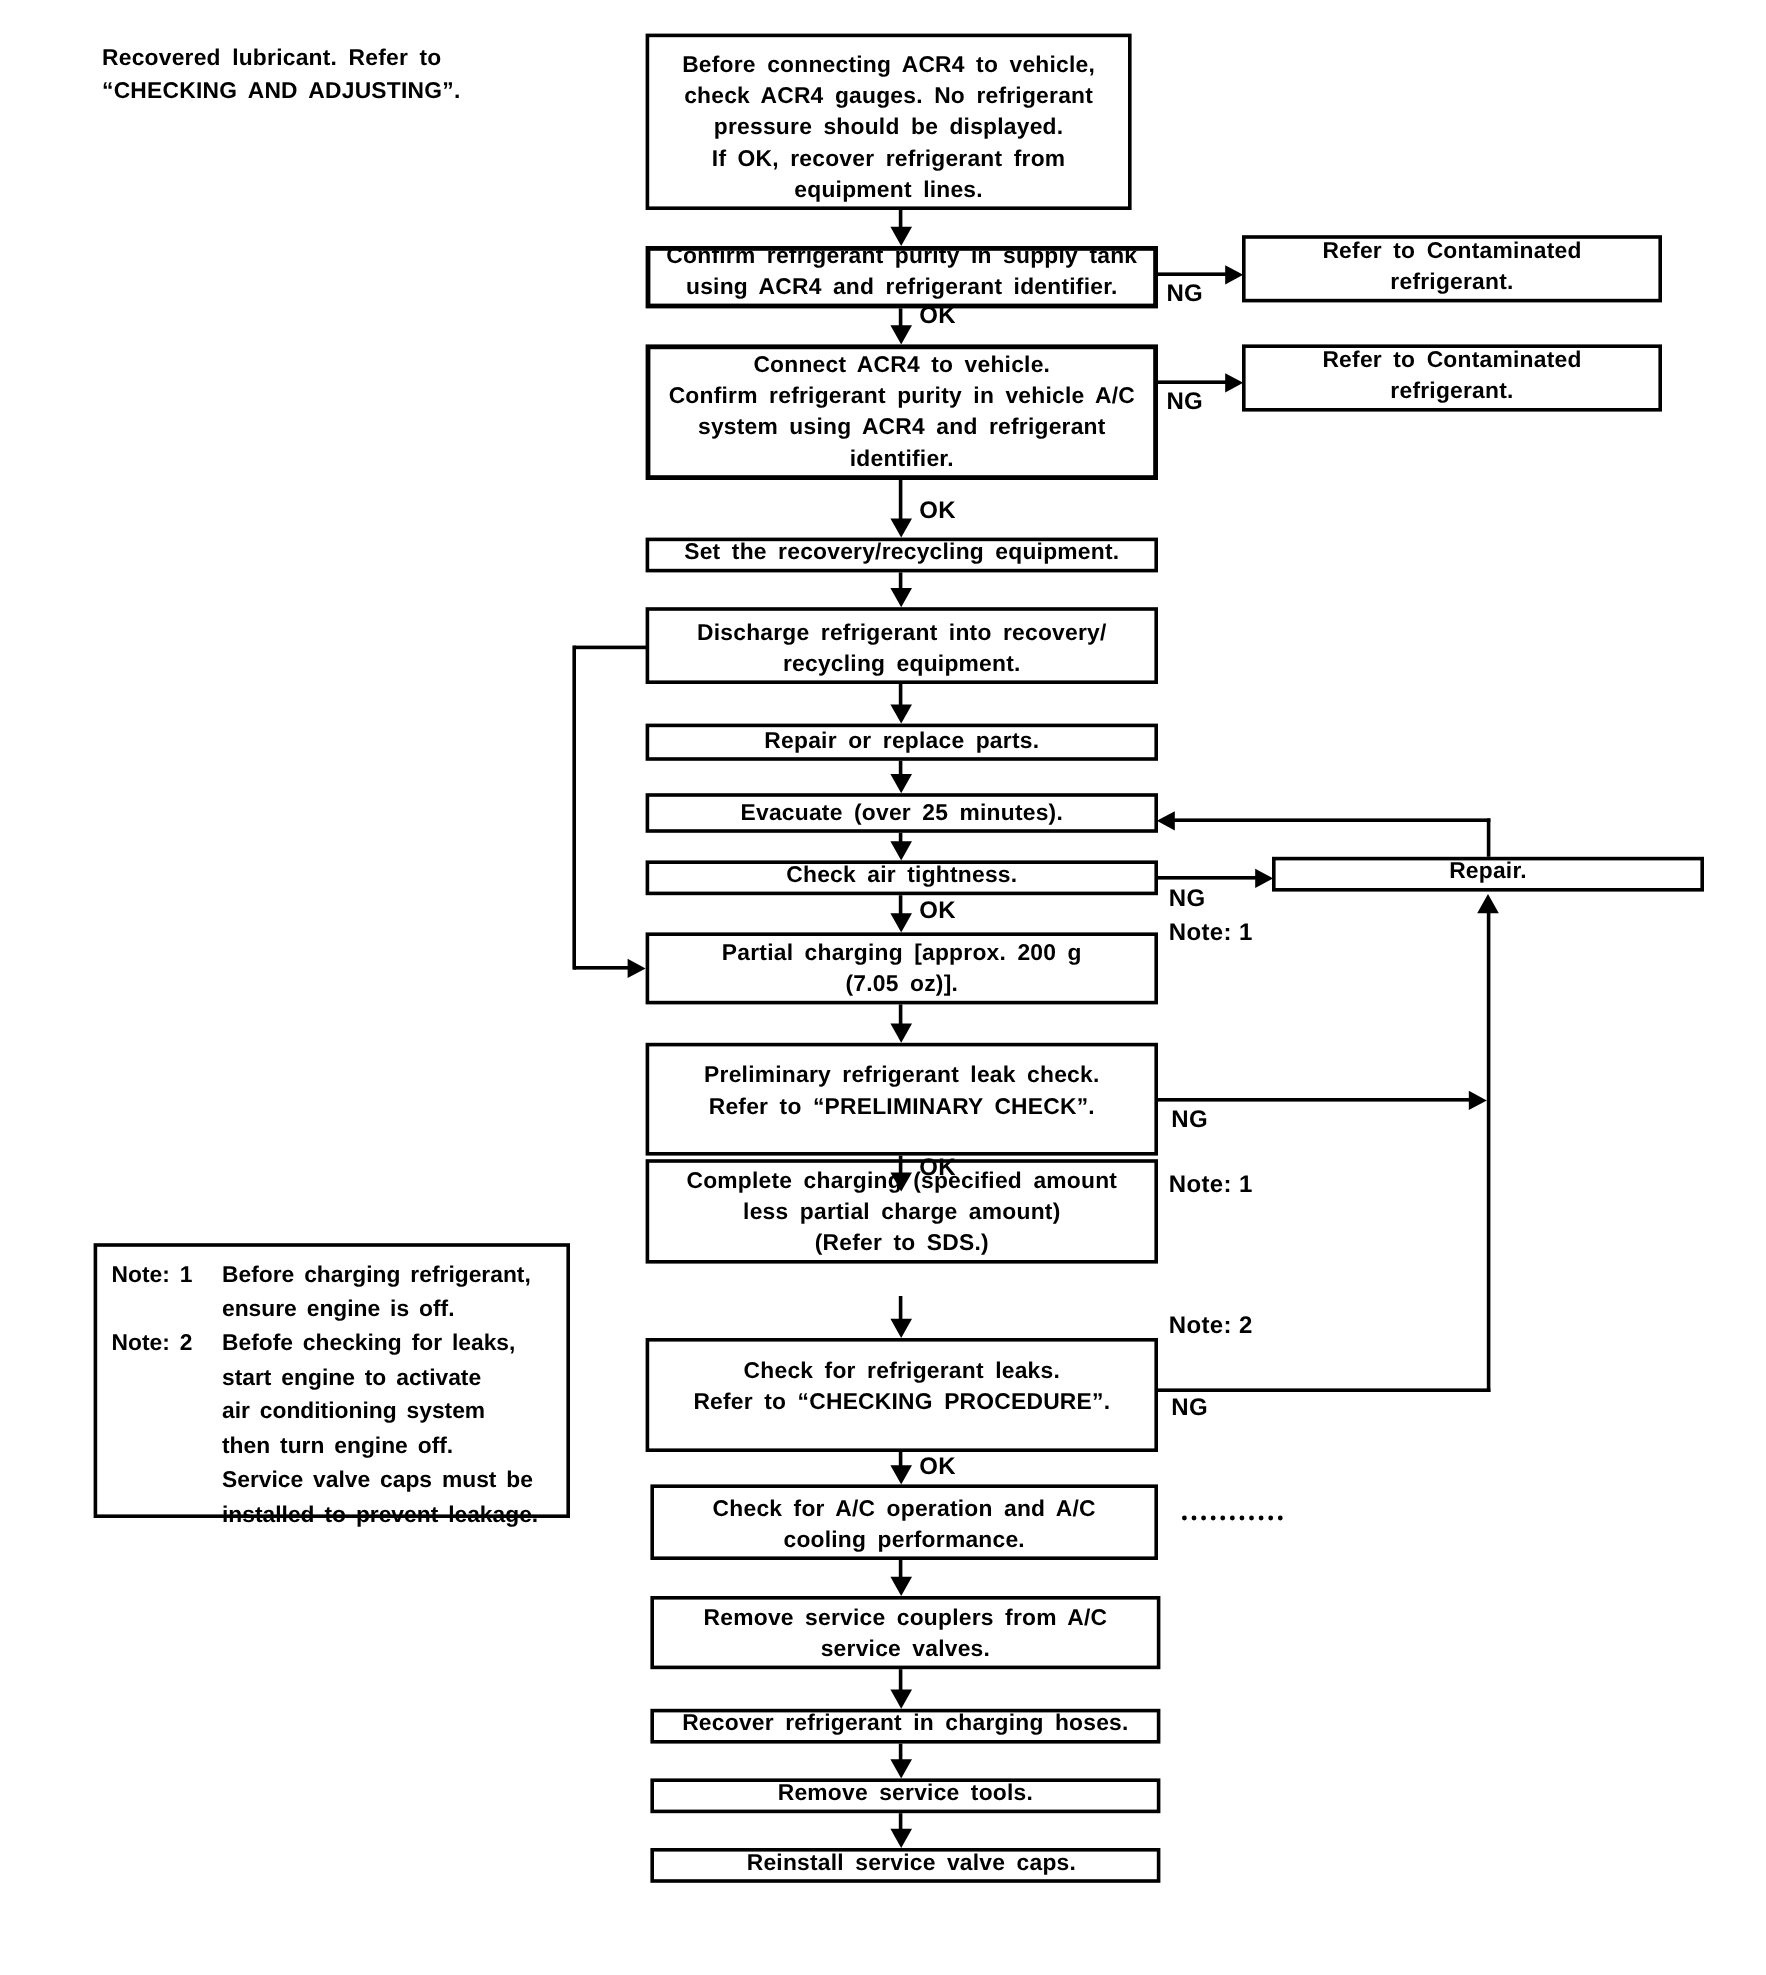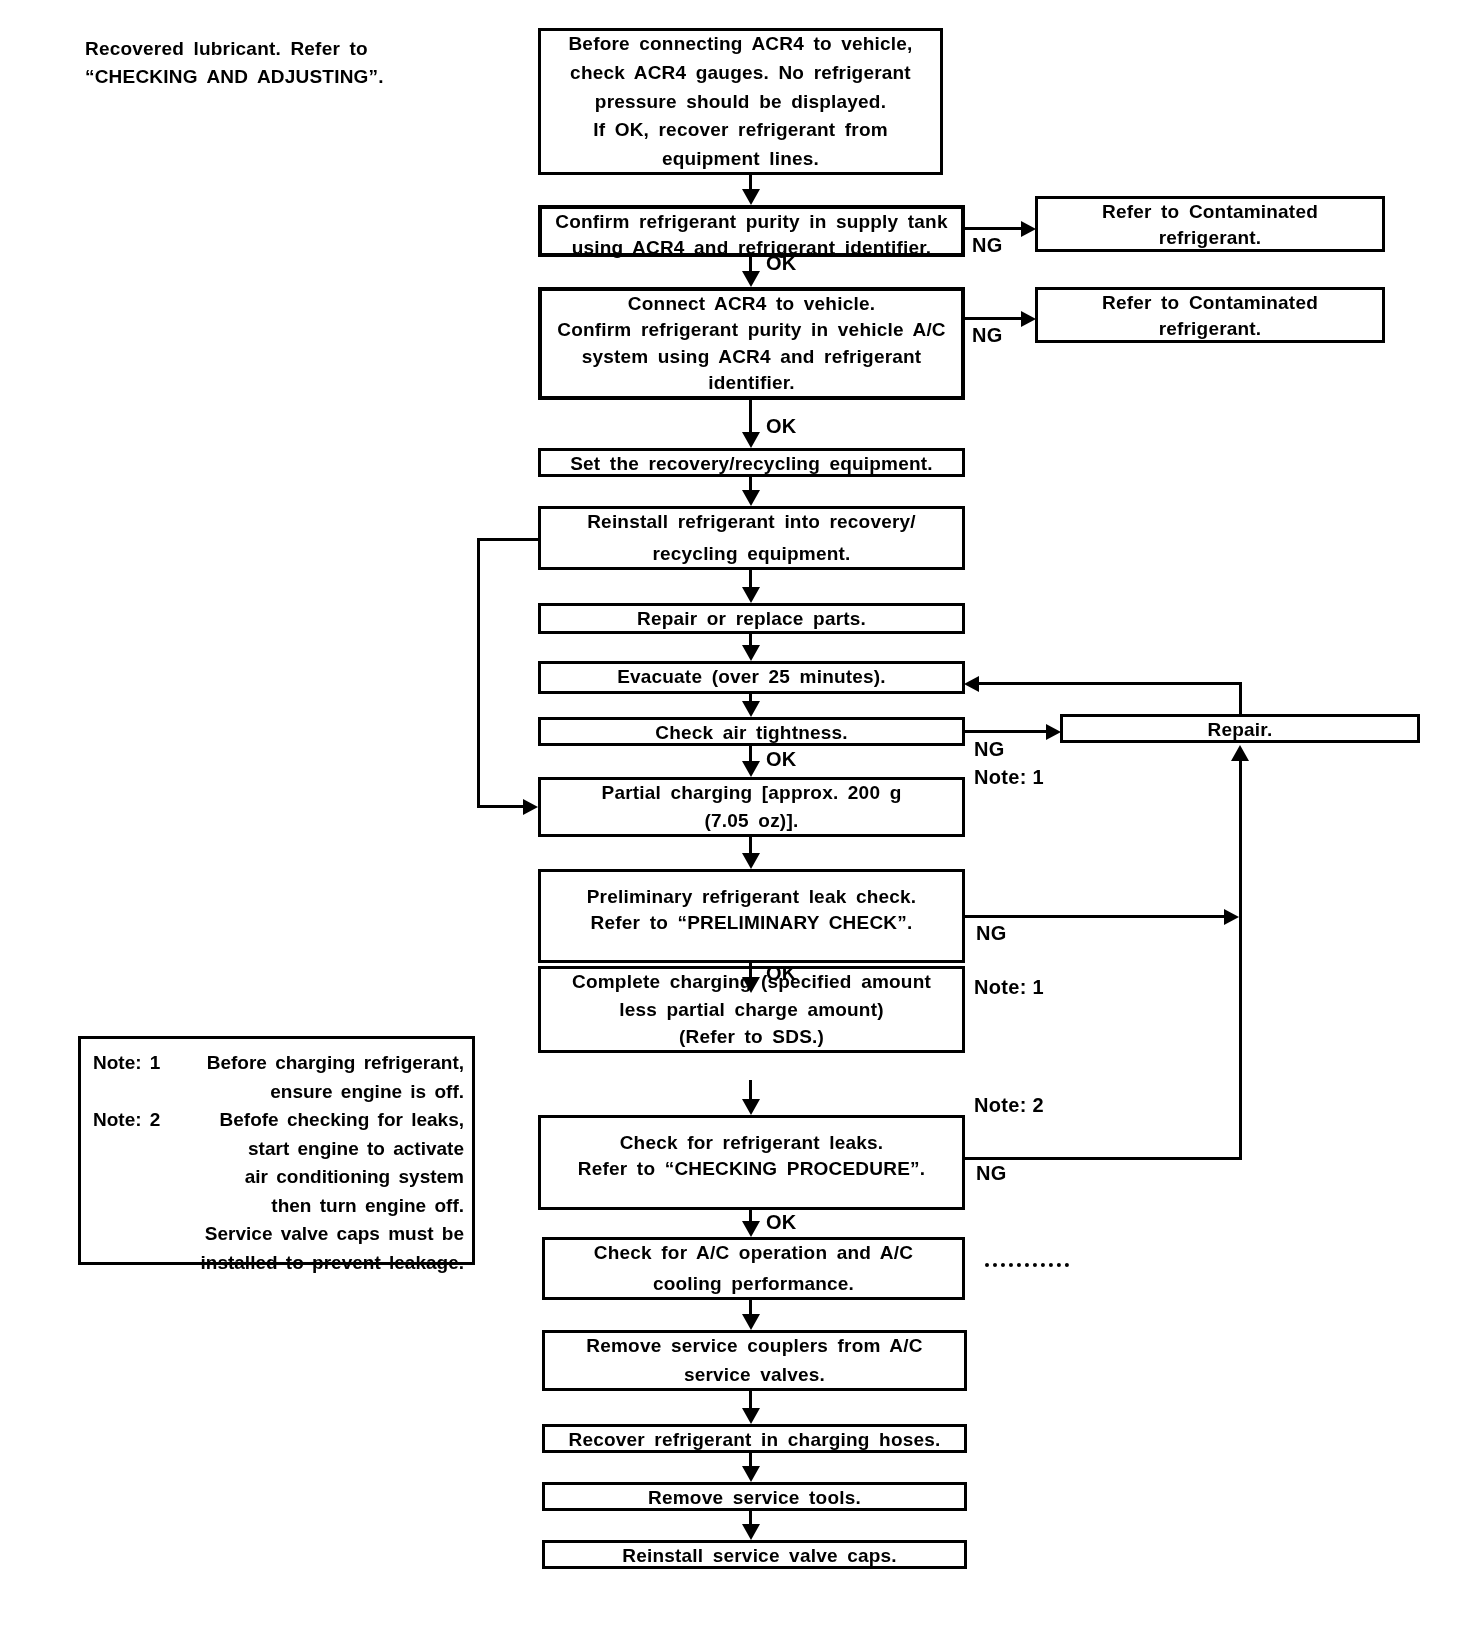--- a/index.html
+++ b/index.html
@@ -4,21 +4,21 @@
 <style>
   html,body{margin:0;padding:0;background:#fff;}
   .canvas{
     position:relative; width:1472px; height:1646px; background:#fff;
     font-family:"Liberation Sans", sans-serif; color:#000;
     -webkit-font-smoothing:none;
   }
   .box{
     position:absolute; box-sizing:border-box; border:3px solid #000;
     background:#fff; display:flex; flex-direction:column;
-    align-items:center; justify-content:space-between;
+    align-items:center; justify-content:flex-end;
     font-size:19px; font-weight:bold; line-height:26px;
     text-align:center; word-spacing:4px; letter-spacing:0.2px;
   }
   .box.thick{border-width:4px;}
   .box.top-anchored{justify-content:flex-start; padding-top:12px;}
   .vstem,.hstem{position:absolute; background:#000;}
   .vstem{width:3px;}
   .hstem{height:3px;}
   .head{position:absolute; width:0; height:0;}
   .head-down{border-left:9px solid transparent; border-right:9px solid transparent; border-top:16px solid #000;}
@@ -33,21 +33,21 @@
     position:absolute; font-size:19px; font-weight:bold; line-height:28px;
     word-spacing:4px; letter-spacing:0.2px; white-space:nowrap;
   }
   .note-box{
     position:absolute; box-sizing:border-box; border:3px solid #000; background:#fff;
     left:78px; top:1036px; width:397px; height:229px; padding:10px 8px 0 12px;
     font-size:19px; font-weight:bold; line-height:28.5px; word-spacing:3px;
   }
   .note-row{display:flex;}
   .note-row .nlabel{width:92px; flex:0 0 92px;}
-  .note-row .ntext{flex:1;text-align:right;}
+  .note-row .ntext{flex:1;}
   .dotted{
     position:absolute; height:0; border-top:4px dotted #000;
   }
 </style>
 </head>
 <body>
 
 <div class="canvas">
 
   <div class="freetext" style="left:85px; top:35px;">
@@ -73,21 +73,21 @@
     <div>Confirm refrigerant purity in vehicle A/C</div>
     <div>system using ACR4 and refrigerant</div>
     <div>identifier.</div>
   </div>
 
   <div class="box" style="left:538px; top:448px; width:427px; height:29px;">
     <div>Set the recovery/recycling equipment.</div>
   </div>
 
   <div class="box" style="left:538px; top:506px; width:427px; height:64px;">
-    <div>Reinstall refrigerant into recovery/</div>
+    <div>Discharge refrigerant into recovery/</div>
     <div>recycling equipment.</div>
   </div>
 
   <div class="box" style="left:538px; top:603px; width:427px; height:31px;">
     <div>Repair or replace parts.</div>
   </div>
 
   <div class="box" style="left:538px; top:661px; width:427px; height:33px;">
     <div>Evacuate (over 25 minutes).</div>
   </div>

